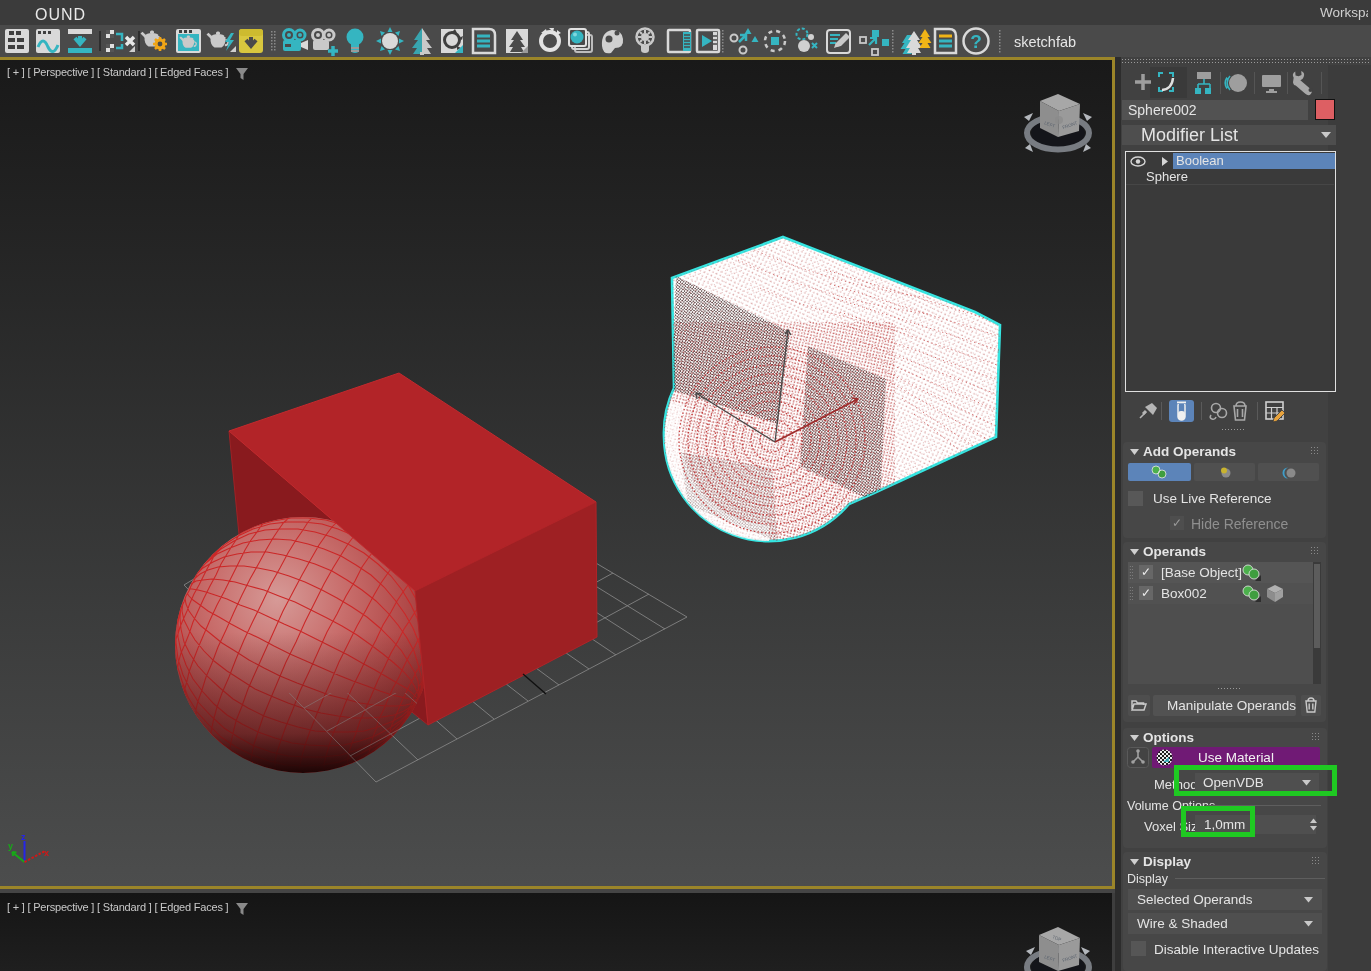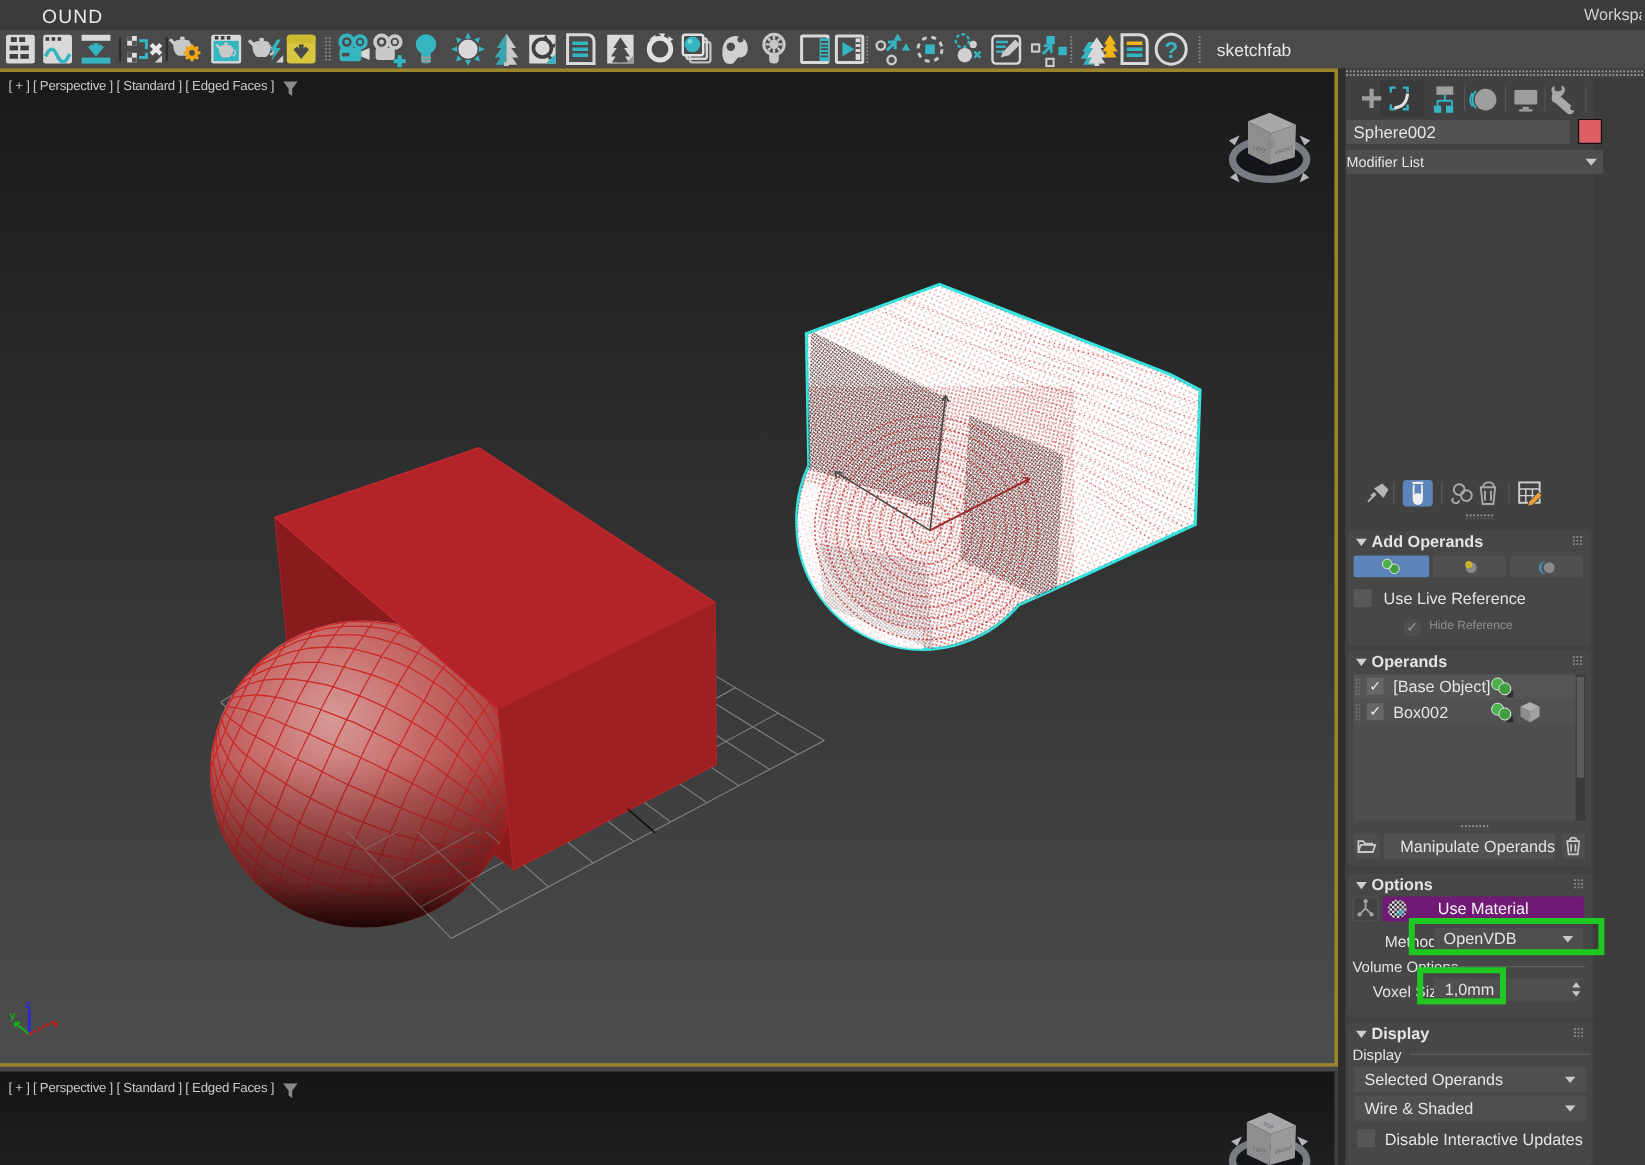--- a/index.html
+++ b/index.html
@@ -513,26 +513,35 @@
     <g transform="translate(172,7)">
           <path d="M1,6 q-2,-4 2,-6 l0,4 3,1 3,-1 0,-4 q4,2 2,6 q-1,2.5 -3.5,3 l9,9 q3,3 0.5,5.5 q-2.5,2.5 -5.5,-0.5 l-9,-9 q-2,0 -2.5,-3.5 z" fill="#a8a8a8" transform="rotate(-4 10 11)"></path>
           <circle cx="17.5" cy="19" r="2" fill="#414141"></circle>
         </g>
     <rect x="200" y="8" width="1" height="22" fill="#555"></rect>
   </svg>
 
   <div class="abs" style="left:7px;top:43px;width:186px;height:20px;background:#525252;line-height:20px;padding-left:6px;font-size:14px;">Sphere002</div>
   <div class="abs" style="left:200px;top:42px;width:20px;height:21px;background:#dd5f63;border:1.5px solid #101010;"></div>
 
-  <div class="abs" style="left:7px;top:68px;width:214px;height:20px;background:#4e4e4e;line-height:20px;padding-left:0;font-size:12px;">Modifier List
+  <div class="abs" style="left:7px;top:68px;width:214px;height:20px;background:#4e4e4e;line-height:20px;padding-left:19px;font-size:18px;">Modifier List
     <svg class="abs" style="right:5px;top:7px;" width="10" height="7">
           <polygon points="0,0 10,0 5,6" fill="#c9c9c9"></polygon>
         </svg>
   </div>
 
+  <div class="abs" style="left:10px;top:94px;width:211px;height:241px;background:#3a3a3a;border:1.5px solid #e0e0e0;">
+    <div class="abs" style="left:47px;top:1px;width:162px;height:16px;background:#5c84b9;line-height:16px;padding-left:3px;font-size:13px;">Boolean</div>
+    <svg class="abs" style="left:2px;top:2px;" width="44" height="15">
+      <ellipse cx="10" cy="7.5" rx="7" ry="4.5" fill="none" stroke="#d5d5d5" stroke-width="1.4"></ellipse>
+      <circle cx="10" cy="7.5" r="2.2" fill="#d5d5d5"></circle>
+      <polygon points="34,3 40,7.5 34,12" fill="#d5d5d5"></polygon>
+    </svg>
+    <div class="abs" style="left:0;top:17px;width:208px;height:16px;line-height:16px;padding-left:20px;font-size:13px;border-bottom:1px solid #464646;">Sphere</div>
+  </div>
 
   <svg class="abs" style="left:10px;top:341px;" width="211" height="28" viewBox="0 0 211 28">
     <g transform="translate(13,4)">
           <path d="M2,16 l6,-6" stroke="#b5b5b5" stroke-width="1.6"></path>
           <path d="M7,5 l7,-4 5,5 -4,7 z" fill="#b5b5b5"></path>
           <path d="M5,12 l3,-3" stroke="#b5b5b5" stroke-width="3"></path>
         </g>
     <rect x="36" y="4" width="1" height="18" fill="#5a5a5a"></rect>
     <rect x="44" y="2" width="25" height="22" rx="3" fill="#5c84b9"></rect>
     <g transform="translate(51,4)">
@@ -581,21 +590,21 @@
     </div>
     <div class="abs" style="left:135px;top:21px;width:61px;height:18px;background:#505050;border-radius:2px;">
       <svg class="abs" style="left:22px;top:2px;" width="20" height="14">
             <circle cx="11" cy="8" r="4.5" fill="#8a8a8a"></circle>
             <path d="M8,2.5 a5,5 0 0 0 0,11 a6,6 0 0 1 0,-11 z" fill="#3f9ec9"></path>
           </svg>
     </div>
     <div class="abs" style="left:5px;top:49px;width:15px;height:15px;background:#585858;"></div>
     <div class="abs" style="left:30px;top:49px;font-size:13.5px;">Use Live Reference</div>
     <div class="abs" style="left:47px;top:74px;width:14px;height:14px;background:#4e4e4e;color:#9a9a9a;font-size:12px;line-height:14px;text-align:center;">✓</div>
-    <div class="abs" style="left:68px;top:74px;font-size:10px;color:#8f8f8f;">Hide Reference</div>
+    <div class="abs" style="left:68px;top:74px;font-size:14px;color:#8f8f8f;">Hide Reference</div>
   </div>
 
   <div class="abs" style="left:8px;top:485px;width:203px;height:180px;background:#474747;border-radius:4px;">
     <svg class="abs" style="left:7px;top:6px;" width="10" height="8">
           <polygon points="0,1 9,1 4.5,7" fill="#cfcfcf"></polygon>
         </svg>
     <div class="abs" style="left:20px;top:2px;font-weight:bold;font-size:13.5px;">Operands</div>
     <div class="abs" style="left:187px;top:4px;width:9px;height:9px;background-image:radial-gradient(#8a8a8a 34%, transparent 36%);background-size:3px 3px;"></div>
     <div class="abs" style="left:5px;top:20px;width:193px;height:122px;background:#4e4e4e;">
       <div class="abs" style="left:185px;top:0;width:8px;height:122px;background:#3a3a3a;"></div>

